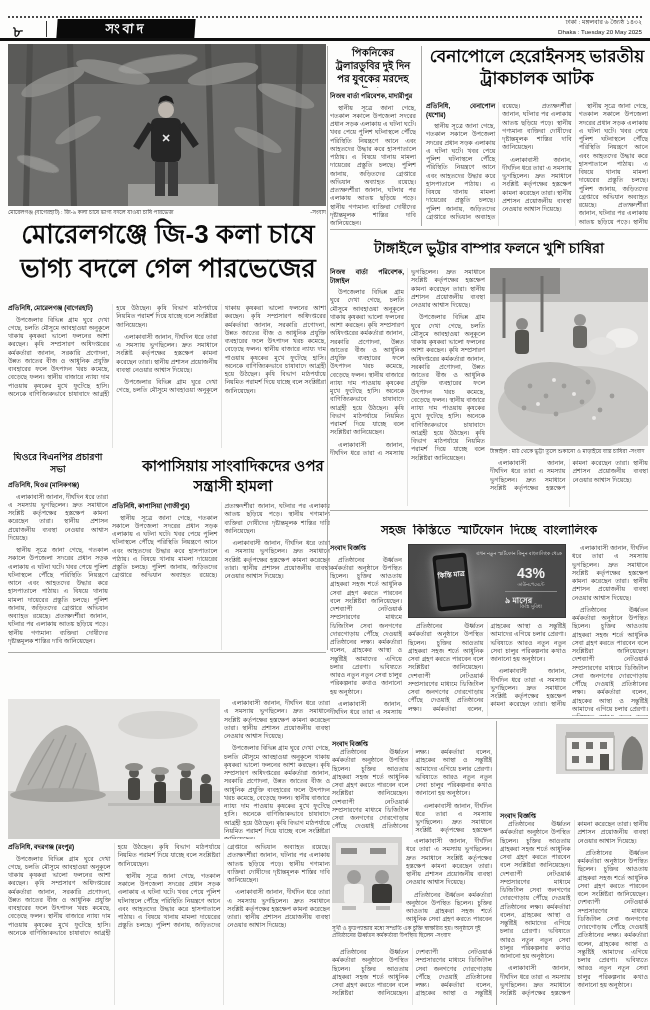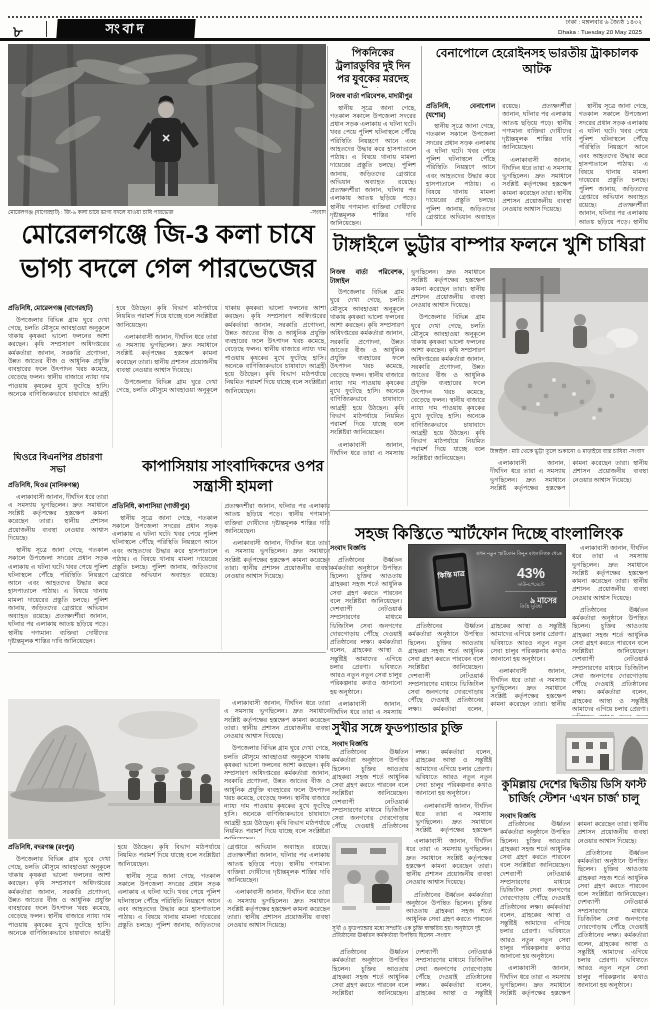--- a/index.html
+++ b/index.html
@@ -22,21 +22,21 @@
   .masthead{background:#0a0a0a;color:#fff;font-weight:bold;font-size:13px;letter-spacing:3px;text-align:center;line-height:19px;transform:skewX(-4deg);}
   .dates{font-size:6.2px;line-height:1.55;text-align:right;color:#222;}
   .blackrule{background:#101010;}
   
   .promo{background:radial-gradient(circle at 45% 45%, #6d6d6d 0%, #4a4a4a 70%);color:#fff;overflow:hidden;border:1px solid #3a3a3a;}
   .promo .phone{position:absolute;left:26px;top:9px;width:34px;height:56px;background:#141414;border-radius:4px;box-shadow:0 0 8px #9b9b9b;transform:rotate(-6deg);}
   .promo .phone .screen{position:absolute;left:3px;top:4px;right:3px;bottom:4px;background:#3d3d3d;border-radius:2px;text-align:center;color:#fff;font-weight:bold;font-size:7px;line-height:1.3;padding-top:12px;box-sizing:border-box;}
   .promo .tagline{position:absolute;left:66px;top:6px;width:88px;font-size:4.8px;line-height:1.3;text-align:center;color:#e8e8e8;}
   .promo .percent{position:absolute;left:92px;top:20px;width:60px;font-size:14px;font-weight:bold;text-align:center;color:#f2f2f2;}
   .promo .percent-sub{position:absolute;left:92px;top:36px;width:60px;font-size:4.8px;text-align:center;color:#dcdcdc;}
-  .promo .tenure{position:absolute;left:96px;top:46px;width:52px;font-size:8px;font-weight:bold;text-align:right;color:#f5f5f5;border-top:1px solid #8b8b8b;padding-top:2px;}
+  .promo .tenure{position:absolute;left:96px;top:46px;width:52px;font-size:8px;font-weight:bold;text-align:left;color:#f5f5f5;border-top:1px solid #8b8b8b;padding-top:2px;}
   .promo .tenure-sub{position:absolute;left:96px;top:58px;width:52px;font-size:4.8px;text-align:center;color:#d5d5d5;}
 </style>
 </head>
 <body>
 
 <div id="page">
 
   <div class="abs dotted" style="left:8px;top:16px;width:634px;"></div>
   <div class="abs pageno" style="left:13px;top:20px;">৮</div>
   <div class="abs" style="left:46px;top:21px;width:1px;height:16px;background:#333;"></div>
@@ -108,29 +108,29 @@
     <p>এলাকাবাসী জানান, দীর্ঘদিন ধরে তারা এ সমস্যায় ভুগছিলেন। দ্রুত সমাধানে সংশ্লিষ্ট কর্তৃপক্ষের হস্তক্ষেপ কামনা করেছেন তারা। স্থানীয় প্রশাসন প্রয়োজনীয় ব্যবস্থা নেওয়ার আশ্বাস দিয়েছে।</p>
   </div>
 
   <div class="abs head" style="left:330px;top:46px;width:86px;height:42px;font-size:10px;">পিকনিকের ট্রলারডুবির দুই দিন পর যুবকের মরদেহ উদ্ধার</div>
   <div class="abs bodytext" style="left:330px;top:92px;width:86px;height:134px;">
     <div class="byline">নিজস্ব বার্তা পরিবেশক, মাদারীপুর</div>
     <p>স্থানীয় সূত্রে জানা গেছে, গতকাল সকালে উপজেলা সদরের প্রধান সড়ক এলাকায় এ ঘটনা ঘটে। খবর পেয়ে পুলিশ ঘটনাস্থলে পৌঁছে পরিস্থিতি নিয়ন্ত্রণে আনে এবং আহতদের উদ্ধার করে হাসপাতালে পাঠায়। এ বিষয়ে থানায় মামলা দায়েরের প্রস্তুতি চলছে। পুলিশ জানায়, জড়িতদের গ্রেপ্তারে অভিযান অব্যাহত রয়েছে। প্রত্যক্ষদর্শীরা জানান, ঘটনার পর এলাকায় আতঙ্ক ছড়িয়ে পড়ে। স্থানীয় গণ্যমান্য ব্যক্তিরা দোষীদের দৃষ্টান্তমূলক শাস্তির দাবি জানিয়েছেন।</p>
 
   </div>
 
-  <div class="abs head" style="left:426px;top:46px;width:222px;height:52px;font-size:12px;">বেনাপোলে হেরোইনসহ ভারতীয় ট্রাকচালক আটক</div>
+  <div class="abs head" style="left:426px;top:46px;width:222px;height:52px;font-size:17px;">বেনাপোলে হেরোইনসহ ভারতীয় ট্রাকচালক আটক</div>
   <div class="abs bodytext cols3" style="left:426px;top:102px;width:222px;height:124px;">
     <div class="byline">প্রতিনিধি, বেনাপোল (যশোর)</div>
     <p>স্থানীয় সূত্রে জানা গেছে, গতকাল সকালে উপজেলা সদরের প্রধান সড়ক এলাকায় এ ঘটনা ঘটে। খবর পেয়ে পুলিশ ঘটনাস্থলে পৌঁছে পরিস্থিতি নিয়ন্ত্রণে আনে এবং আহতদের উদ্ধার করে হাসপাতালে পাঠায়। এ বিষয়ে থানায় মামলা দায়েরের প্রস্তুতি চলছে। পুলিশ জানায়, জড়িতদের গ্রেপ্তারে অভিযান অব্যাহত রয়েছে। প্রত্যক্ষদর্শীরা জানান, ঘটনার পর এলাকায় আতঙ্ক ছড়িয়ে পড়ে। স্থানীয় গণ্যমান্য ব্যক্তিরা দোষীদের দৃষ্টান্তমূলক শাস্তির দাবি জানিয়েছেন।</p>
     <p>এলাকাবাসী জানান, দীর্ঘদিন ধরে তারা এ সমস্যায় ভুগছিলেন। দ্রুত সমাধানে সংশ্লিষ্ট কর্তৃপক্ষের হস্তক্ষেপ কামনা করেছেন তারা। স্থানীয় প্রশাসন প্রয়োজনীয় ব্যবস্থা নেওয়ার আশ্বাস দিয়েছে।</p>
     <p>স্থানীয় সূত্রে জানা গেছে, গতকাল সকালে উপজেলা সদরের প্রধান সড়ক এলাকায় এ ঘটনা ঘটে। খবর পেয়ে পুলিশ ঘটনাস্থলে পৌঁছে পরিস্থিতি নিয়ন্ত্রণে আনে এবং আহতদের উদ্ধার করে হাসপাতালে পাঠায়। এ বিষয়ে থানায় মামলা দায়েরের প্রস্তুতি চলছে। পুলিশ জানায়, জড়িতদের গ্রেপ্তারে অভিযান অব্যাহত রয়েছে। প্রত্যক্ষদর্শীরা জানান, ঘটনার পর এলাকায় আতঙ্ক ছড়িয়ে পড়ে। স্থানীয় গণ্যমান্য ব্যক্তিরা দোষীদের দৃষ্টান্তমূলক শাস্তির দাবি জানিয়েছেন।</p>
   </div>
 
-  <div class="abs head" style="left:330px;top:233px;width:318px;height:28px;font-size:19px;">টাঙ্গাইলে ভুট্টার বাম্পার ফলনে খুশি চাষিরা</div>
+  <div class="abs head" style="left:330px;top:239px;width:318px;height:28px;font-size:14px;">টাঙ্গাইলে ভুট্টার বাম্পার ফলনে খুশি চাষিরা</div>
   <div class="abs bodytext cols2" style="left:330px;top:268px;width:155px;height:238px;">
     <div class="byline">নিজস্ব বার্তা পরিবেশক, টাঙ্গাইল</div>
     <p>উপজেলার বিভিন্ন গ্রাম ঘুরে দেখা গেছে, চলতি মৌসুমে আবহাওয়া অনুকূলে থাকায় কৃষকরা ভালো ফলনের আশা করছেন। কৃষি সম্প্রসারণ অধিদপ্তরের কর্মকর্তারা জানান, সরকারি প্রণোদনা, উন্নত জাতের বীজ ও আধুনিক প্রযুক্তি ব্যবহারের ফলে উৎপাদন খরচ কমেছে, বেড়েছে ফলন। স্থানীয় বাজারে ন্যায্য দাম পাওয়ায় কৃষকের মুখে ফুটেছে হাসি। অনেকে বাণিজ্যিকভাবে চাষাবাদে আগ্রহী হয়ে উঠছেন। কৃষি বিভাগ মাঠপর্যায়ে নিয়মিত পরামর্শ দিয়ে যাচ্ছে বলে সংশ্লিষ্টরা জানিয়েছেন।</p>
     <p>এলাকাবাসী জানান, দীর্ঘদিন ধরে তারা এ সমস্যায় ভুগছিলেন। দ্রুত সমাধানে সংশ্লিষ্ট কর্তৃপক্ষের হস্তক্ষেপ কামনা করেছেন তারা। স্থানীয় প্রশাসন প্রয়োজনীয় ব্যবস্থা নেওয়ার আশ্বাস দিয়েছে।</p>
     <p>উপজেলার বিভিন্ন গ্রাম ঘুরে দেখা গেছে, চলতি মৌসুমে আবহাওয়া অনুকূলে থাকায় কৃষকরা ভালো ফলনের আশা করছেন। কৃষি সম্প্রসারণ অধিদপ্তরের কর্মকর্তারা জানান, সরকারি প্রণোদনা, উন্নত জাতের বীজ ও আধুনিক প্রযুক্তি ব্যবহারের ফলে উৎপাদন খরচ কমেছে, বেড়েছে ফলন। স্থানীয় বাজারে ন্যায্য দাম পাওয়ায় কৃষকের মুখে ফুটেছে হাসি। অনেকে বাণিজ্যিকভাবে চাষাবাদে আগ্রহী হয়ে উঠছেন। কৃষি বিভাগ মাঠপর্যায়ে নিয়মিত পরামর্শ দিয়ে যাচ্ছে বলে সংশ্লিষ্টরা জানিয়েছেন।</p>
   </div>
   <div class="abs photo" style="left:490px;top:268px;width:158px;height:178px;">
     <svg width="158" height="178" viewBox="0 0 158 178">
       <rect width="158" height="178" fill="#dedddb"></rect>
       <rect x="0" y="0" width="158" height="34" fill="#b9b8b6"></rect>
@@ -162,21 +162,21 @@
       <rect x="25" y="62" width="14" height="24" rx="4" fill="#55544f"></rect>
       <circle cx="90" cy="52" r="6" fill="#979694"></circle>
       <rect x="83" y="58" width="14" height="22" rx="4" fill="#6b6a66"></rect>
     </svg>
   </div>
   <div class="abs caption" style="left:490px;top:448px;width:158px;height:10px;">টাঙ্গাইল : মাঠ থেকে ভুট্টা তুলে শুকানো ও মাড়াইয়ে ব্যস্ত চাষিরা -সংবাদ</div>
   <div class="abs bodytext cols2" style="left:490px;top:459px;width:158px;height:48px;">
     <p>এলাকাবাসী জানান, দীর্ঘদিন ধরে তারা এ সমস্যায় ভুগছিলেন। দ্রুত সমাধানে সংশ্লিষ্ট কর্তৃপক্ষের হস্তক্ষেপ কামনা করেছেন তারা। স্থানীয় প্রশাসন প্রয়োজনীয় ব্যবস্থা নেওয়ার আশ্বাস দিয়েছে।</p>
   </div>
 
-  <div class="abs head" style="left:330px;top:524px;width:318px;height:26px;font-size:16px;">সহজ কিস্তিতে স্মার্টফোন দিচ্ছে বাংলালিংক</div>
+  <div class="abs head" style="left:330px;top:524px;width:318px;height:26px;font-size:12px;font-family:Liberation Mono, monospace;">সহজ কিস্তিতে স্মার্টফোন দিচ্ছে বাংলালিংক</div>
   <div class="abs bodytext" style="left:330px;top:544px;width:72px;height:172px;">
     <div class="byline">সংবাদ বিজ্ঞপ্তি</div>
     <p>প্রতিষ্ঠানের ঊর্ধ্বতন কর্মকর্তারা অনুষ্ঠানে উপস্থিত ছিলেন। চুক্তির আওতায় গ্রাহকরা সহজ শর্তে আধুনিক সেবা গ্রহণ করতে পারবেন বলে সংশ্লিষ্টরা জানিয়েছেন। দেশব্যাপী নেটওয়ার্ক সম্প্রসারণের মাধ্যমে ডিজিটাল সেবা জনগণের দোরগোড়ায় পৌঁছে দেওয়াই প্রতিষ্ঠানের লক্ষ্য। কর্মকর্তারা বলেন, গ্রাহকের আস্থা ও সন্তুষ্টিই আমাদের এগিয়ে চলার প্রেরণা। ভবিষ্যতে আরও নতুন নতুন সেবা চালুর পরিকল্পনার কথাও জানানো হয় অনুষ্ঠানে।</p>
     <p>এলাকাবাসী জানান, দীর্ঘদিন ধরে তারা এ সমস্যায় ভুগছিলেন। দ্রুত সমাধানে সংশ্লিষ্ট কর্তৃপক্ষের হস্তক্ষেপ কামনা করেছেন তারা। স্থানীয় প্রশাসন প্রয়োজনীয় ব্যবস্থা নেওয়ার আশ্বাস দিয়েছে।</p>
   </div>
   <div class="abs promo" style="left:408px;top:544px;width:158px;height:74px;">
     <div class="phone">
       <div class="screen">কিস্তি মাত্র</div>
     </div>
     <div class="tagline">এখন নতুন স্মার্টফোন কিনুন বাংলালিংক থেকে</div>
@@ -227,21 +227,20 @@
     <p>এলাকাবাসী জানান, দীর্ঘদিন ধরে তারা এ সমস্যায় ভুগছিলেন। দ্রুত সমাধানে সংশ্লিষ্ট কর্তৃপক্ষের হস্তক্ষেপ কামনা করেছেন তারা। স্থানীয় প্রশাসন প্রয়োজনীয় ব্যবস্থা নেওয়ার আশ্বাস দিয়েছে।</p>
     <p>উপজেলার বিভিন্ন গ্রাম ঘুরে দেখা গেছে, চলতি মৌসুমে আবহাওয়া অনুকূলে থাকায় কৃষকরা ভালো ফলনের আশা করছেন। কৃষি সম্প্রসারণ অধিদপ্তরের কর্মকর্তারা জানান, সরকারি প্রণোদনা, উন্নত জাতের বীজ ও আধুনিক প্রযুক্তি ব্যবহারের ফলে উৎপাদন খরচ কমেছে, বেড়েছে ফলন। স্থানীয় বাজারে ন্যায্য দাম পাওয়ায় কৃষকের মুখে ফুটেছে হাসি। অনেকে বাণিজ্যিকভাবে চাষাবাদে আগ্রহী হয়ে উঠছেন। কৃষি বিভাগ মাঠপর্যায়ে নিয়মিত পরামর্শ দিয়ে যাচ্ছে বলে সংশ্লিষ্টরা জানিয়েছেন।</p>
   </div>
   <div class="abs bodytext cols3" style="left:8px;top:843px;width:322px;height:162px;">
     <div class="byline">প্রতিনিধি, বদরগঞ্জ (রংপুর)</div>
     <p>উপজেলার বিভিন্ন গ্রাম ঘুরে দেখা গেছে, চলতি মৌসুমে আবহাওয়া অনুকূলে থাকায় কৃষকরা ভালো ফলনের আশা করছেন। কৃষি সম্প্রসারণ অধিদপ্তরের কর্মকর্তারা জানান, সরকারি প্রণোদনা, উন্নত জাতের বীজ ও আধুনিক প্রযুক্তি ব্যবহারের ফলে উৎপাদন খরচ কমেছে, বেড়েছে ফলন। স্থানীয় বাজারে ন্যায্য দাম পাওয়ায় কৃষকের মুখে ফুটেছে হাসি। অনেকে বাণিজ্যিকভাবে চাষাবাদে আগ্রহী হয়ে উঠছেন। কৃষি বিভাগ মাঠপর্যায়ে নিয়মিত পরামর্শ দিয়ে যাচ্ছে বলে সংশ্লিষ্টরা জানিয়েছেন।</p>
     <p>স্থানীয় সূত্রে জানা গেছে, গতকাল সকালে উপজেলা সদরের প্রধান সড়ক এলাকায় এ ঘটনা ঘটে। খবর পেয়ে পুলিশ ঘটনাস্থলে পৌঁছে পরিস্থিতি নিয়ন্ত্রণে আনে এবং আহতদের উদ্ধার করে হাসপাতালে পাঠায়। এ বিষয়ে থানায় মামলা দায়েরের প্রস্তুতি চলছে। পুলিশ জানায়, জড়িতদের গ্রেপ্তারে অভিযান অব্যাহত রয়েছে। প্রত্যক্ষদর্শীরা জানান, ঘটনার পর এলাকায় আতঙ্ক ছড়িয়ে পড়ে। স্থানীয় গণ্যমান্য ব্যক্তিরা দোষীদের দৃষ্টান্তমূলক শাস্তির দাবি জানিয়েছেন।</p>
     <p>এলাকাবাসী জানান, দীর্ঘদিন ধরে তারা এ সমস্যায় ভুগছিলেন। দ্রুত সমাধানে সংশ্লিষ্ট কর্তৃপক্ষের হস্তক্ষেপ কামনা করেছেন তারা। স্থানীয় প্রশাসন প্রয়োজনীয় ব্যবস্থা নেওয়ার আশ্বাস দিয়েছে।</p>
   </div>
 
-  <div class="abs head" style="left:332px;top:721px;width:160px;height:17px;font-size:12px;text-align:left;">সুখীর সঙ্গে ফুডপ্যান্ডার চুক্তি</div>
   <div class="abs byline" style="left:332px;top:739px;width:160px;">সংবাদ বিজ্ঞপ্তি</div>
   <div class="abs bodytext cols2" style="left:332px;top:748px;width:160px;height:87px;">
     <p>প্রতিষ্ঠানের ঊর্ধ্বতন কর্মকর্তারা অনুষ্ঠানে উপস্থিত ছিলেন। চুক্তির আওতায় গ্রাহকরা সহজ শর্তে আধুনিক সেবা গ্রহণ করতে পারবেন বলে সংশ্লিষ্টরা জানিয়েছেন। দেশব্যাপী নেটওয়ার্ক সম্প্রসারণের মাধ্যমে ডিজিটাল সেবা জনগণের দোরগোড়ায় পৌঁছে দেওয়াই প্রতিষ্ঠানের লক্ষ্য। কর্মকর্তারা বলেন, গ্রাহকের আস্থা ও সন্তুষ্টিই আমাদের এগিয়ে চলার প্রেরণা। ভবিষ্যতে আরও নতুন নতুন সেবা চালুর পরিকল্পনার কথাও জানানো হয় অনুষ্ঠানে।</p>
     <p>এলাকাবাসী জানান, দীর্ঘদিন ধরে তারা এ সমস্যায় ভুগছিলেন। দ্রুত সমাধানে সংশ্লিষ্ট কর্তৃপক্ষের হস্তক্ষেপ কামনা করেছেন তারা। স্থানীয় প্রশাসন প্রয়োজনীয় ব্যবস্থা নেওয়ার আশ্বাস দিয়েছে।</p>
   </div>
   <div class="abs photo" style="left:332px;top:837px;width:70px;height:86px;">
     <svg width="70" height="86" viewBox="0 0 70 86">
       <rect width="70" height="86" fill="#d2d1cf"></rect>
       <rect x="4" y="6" width="62" height="22" fill="#e8e7e5"></rect>
       <rect x="9" y="11" width="16" height="6" fill="#8e8d8b"></rect>
@@ -273,21 +272,20 @@
         <rect x="16" y="18" width="7" height="7"></rect>
           <rect x="30" y="18" width="7" height="7"></rect>
           <rect x="44" y="18" width="7" height="7"></rect>
         <rect x="16" y="32" width="7" height="7"></rect>
           <rect x="30" y="32" width="7" height="7"></rect>
       </g>
       <rect x="44" y="30" width="9" height="16" fill="#55544f"></rect>
       <path d="M66 46 Q64 18 76 12 Q90 18 86 46 Z" fill="#7c7b77"></path>
     </svg>
   </div>
-  <div class="abs head" style="left:500px;top:777px;width:148px;height:33px;font-size:11px;">কুমিল্লায় দেশের দ্বিতীয় ডিসি ফাস্ট চার্জিং স্টেশন ‘এখন চার্জ’ চালু</div>
   <div class="abs byline" style="left:500px;top:811px;width:148px;">সংবাদ বিজ্ঞপ্তি</div>
   <div class="abs bodytext cols2" style="left:500px;top:820px;width:148px;height:185px;">
     <p>প্রতিষ্ঠানের ঊর্ধ্বতন কর্মকর্তারা অনুষ্ঠানে উপস্থিত ছিলেন। চুক্তির আওতায় গ্রাহকরা সহজ শর্তে আধুনিক সেবা গ্রহণ করতে পারবেন বলে সংশ্লিষ্টরা জানিয়েছেন। দেশব্যাপী নেটওয়ার্ক সম্প্রসারণের মাধ্যমে ডিজিটাল সেবা জনগণের দোরগোড়ায় পৌঁছে দেওয়াই প্রতিষ্ঠানের লক্ষ্য। কর্মকর্তারা বলেন, গ্রাহকের আস্থা ও সন্তুষ্টিই আমাদের এগিয়ে চলার প্রেরণা। ভবিষ্যতে আরও নতুন নতুন সেবা চালুর পরিকল্পনার কথাও জানানো হয় অনুষ্ঠানে।</p>
     <p>এলাকাবাসী জানান, দীর্ঘদিন ধরে তারা এ সমস্যায় ভুগছিলেন। দ্রুত সমাধানে সংশ্লিষ্ট কর্তৃপক্ষের হস্তক্ষেপ কামনা করেছেন তারা। স্থানীয় প্রশাসন প্রয়োজনীয় ব্যবস্থা নেওয়ার আশ্বাস দিয়েছে।</p>
     <p>প্রতিষ্ঠানের ঊর্ধ্বতন কর্মকর্তারা অনুষ্ঠানে উপস্থিত ছিলেন। চুক্তির আওতায় গ্রাহকরা সহজ শর্তে আধুনিক সেবা গ্রহণ করতে পারবেন বলে সংশ্লিষ্টরা জানিয়েছেন। দেশব্যাপী নেটওয়ার্ক সম্প্রসারণের মাধ্যমে ডিজিটাল সেবা জনগণের দোরগোড়ায় পৌঁছে দেওয়াই প্রতিষ্ঠানের লক্ষ্য। কর্মকর্তারা বলেন, গ্রাহকের আস্থা ও সন্তুষ্টিই আমাদের এগিয়ে চলার প্রেরণা। ভবিষ্যতে আরও নতুন নতুন সেবা চালুর পরিকল্পনার কথাও জানানো হয় অনুষ্ঠানে।</p>
   </div>
 
   <div class="abs vr" style="left:327px;top:46px;height:604px;"></div>
   <div class="abs vr" style="left:421px;top:46px;height:180px;"></div>
   <div class="abs hrl" style="left:330px;top:229px;width:318px;"></div>

